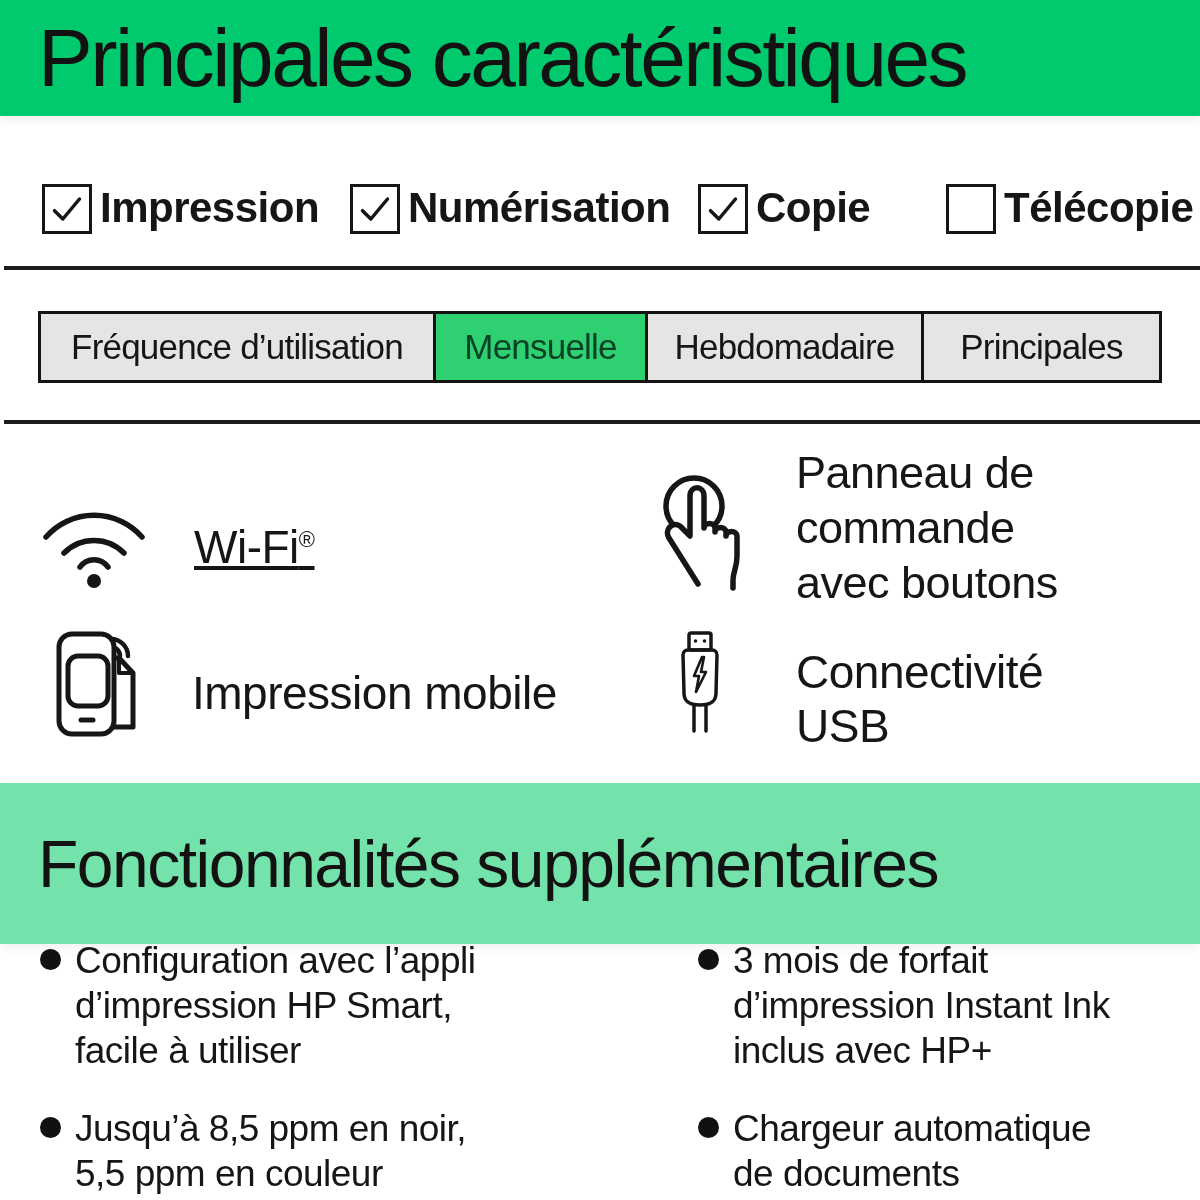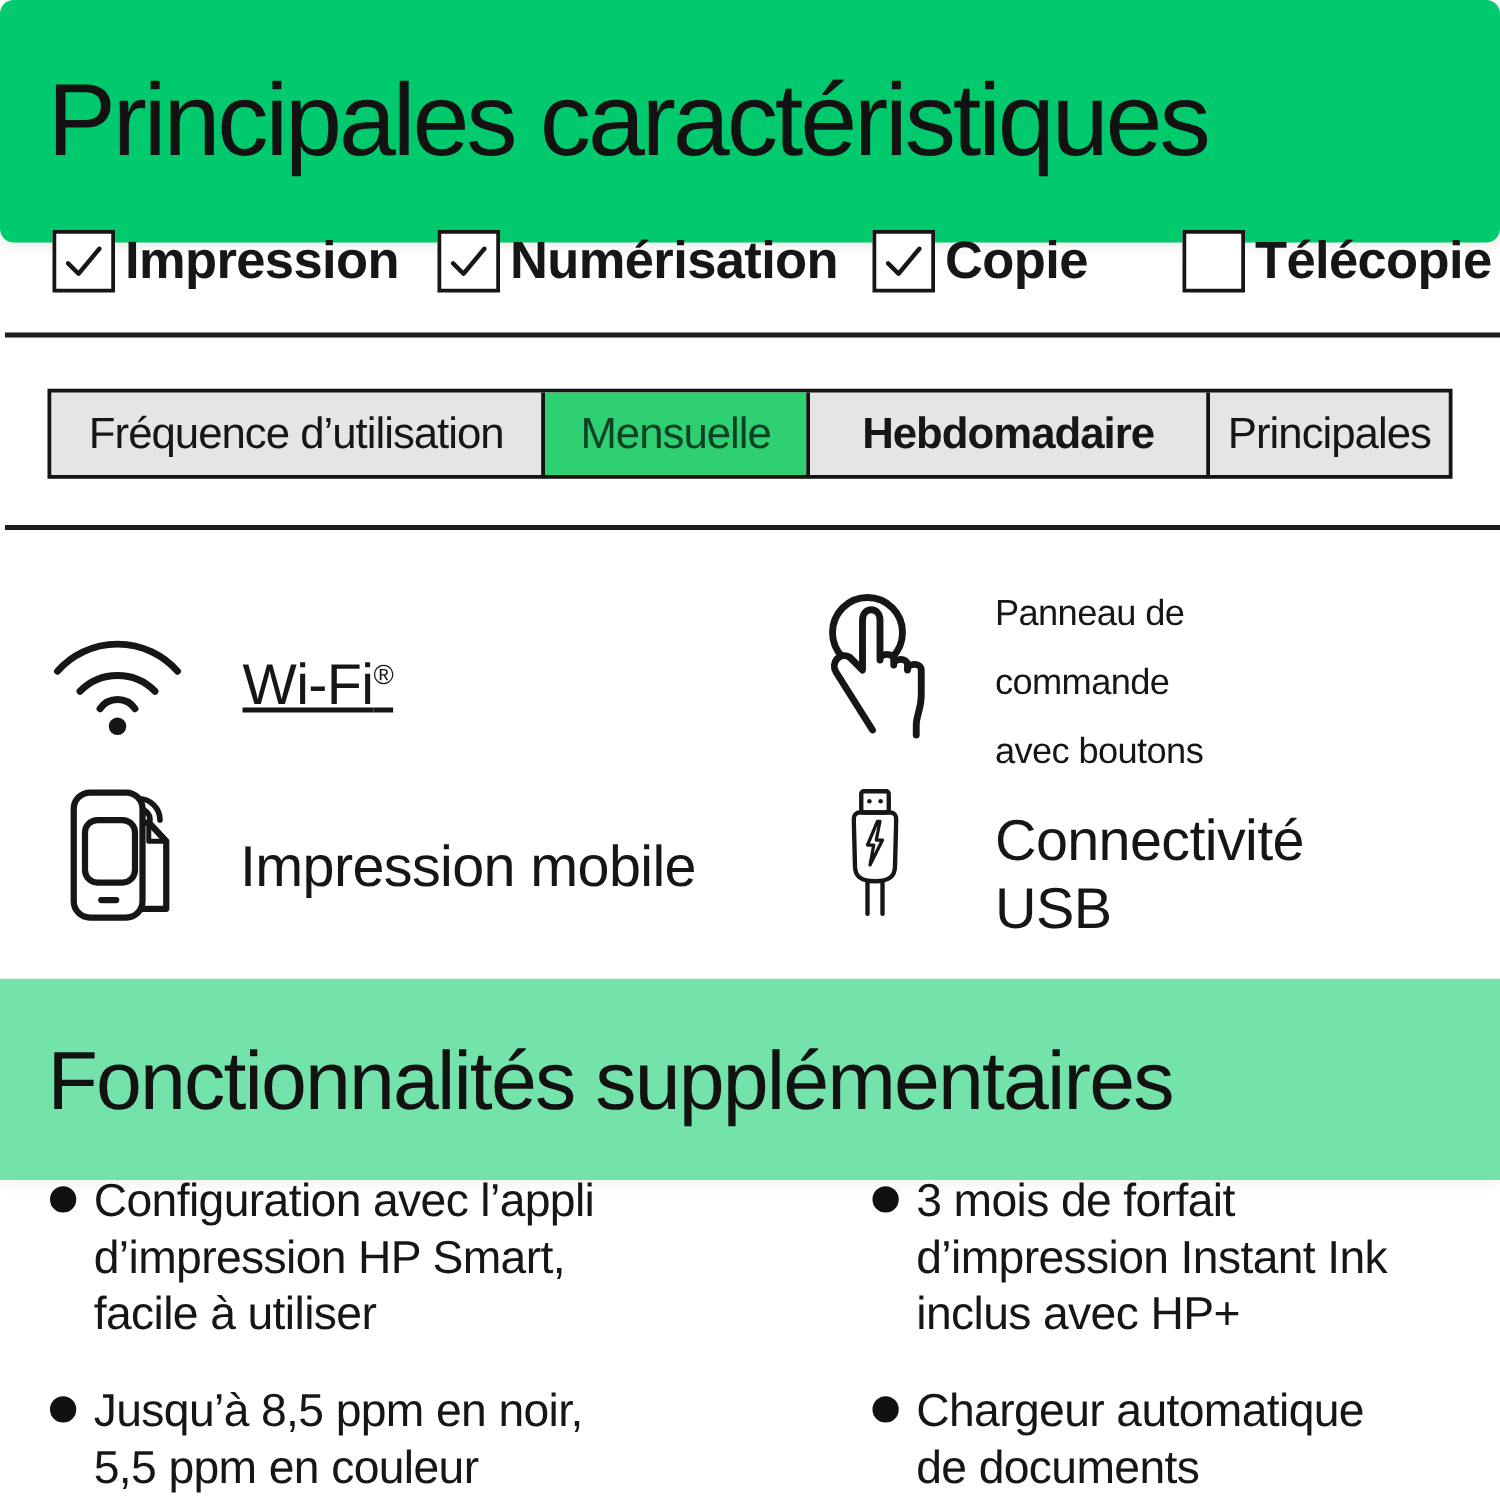--- a/index.html
+++ b/index.html
@@ -15,21 +15,21 @@
   body{
     position:relative;
     width:1200px;height:1200px;
     background:var(--paper);
     font-family:"Liberation Sans","DejaVu Sans",sans-serif;
     color:var(--ink);
     overflow:hidden;
   }
   
   .band{position:absolute;left:0;width:1200px;display:flex;align-items:center;}
-  .band-top{top:0;height:194px;background:var(--header-green);box-shadow:0 4px 10px rgba(0,0,0,.07);border-radius:11px;}
+  .band-top{top:0;height:116px;background:var(--header-green);box-shadow:0 4px 10px rgba(0,0,0,.07);}
   .band-top h1{
     margin-left:38px;font-size:82px;font-weight:400;letter-spacing:-2.5px;
     color:#121212;white-space:nowrap;
   }
   .band-mid{top:783px;height:161px;background:var(--mint);box-shadow:0 4px 10px rgba(0,0,0,.06);}
   .band-mid h2{
     margin-left:38px;font-size:66px;font-weight:400;letter-spacing:-1.5px;
     color:#121212;white-space:nowrap;
   }
   
@@ -51,35 +51,35 @@
     position:absolute;left:38px;top:311px;width:1124px;height:72px;
     border:3px solid #141414;display:flex;background:#e5e5e5;
   }
   .seg{
     display:flex;align-items:center;justify-content:center;
     font-size:35px;letter-spacing:-0.8px;white-space:nowrap;
   }
   .seg + .seg{border-left:3px solid #141414;}
   .seg-cat{width:392px;}
   .seg-m{width:212px;background:var(--selected-green);color:var(--selected-text);}
-  .seg-h{width:320px;font-weight:bold;}
+  .seg-h{width:276px;}
   .seg-q{flex:1;}
   
   .icon-abs{position:absolute;}
   .icon-abs svg{display:block;width:100%;height:100%;}
   .stroke{fill:none;stroke:var(--ink);stroke-linecap:round;stroke-linejoin:round;}
   .feature-label{
     position:absolute;font-size:46px;letter-spacing:-0.5px;line-height:55px;
     white-space:pre-line;color:var(--ink);
   }
   .wifi-icon{left:38px;top:492px;width:112px;height:98px;}
   .wifi-label{left:194px;top:512px;text-decoration:underline;}
   .wifi-label sup{font-size:22px;}
   .touch-icon{left:652px;top:466px;width:110px;height:142px;}
-  .touch-label{left:796px;top:464px;font-size:29px;}
+  .touch-label{left:796px;top:445px;font-size:45px;}
   .mobile-icon{left:56px;top:630px;width:86px;height:118px;}
   .mobile-label{left:192px;top:666px;}
   .usb-icon{left:681px;top:631px;width:38px;height:104px;}
   .usb-label{left:796px;top:645px;line-height:54px;}
   
   .bullets{position:absolute;top:938px;width:480px;}
   .bullets-left{left:40px;}
   .bullets-right{left:698px;}
   .bullet{display:flex;gap:14px;margin-bottom:33px;}
   .dot{width:21px;height:21px;border-radius:50%;background:#111;flex-shrink:0;margin-top:11px;}

